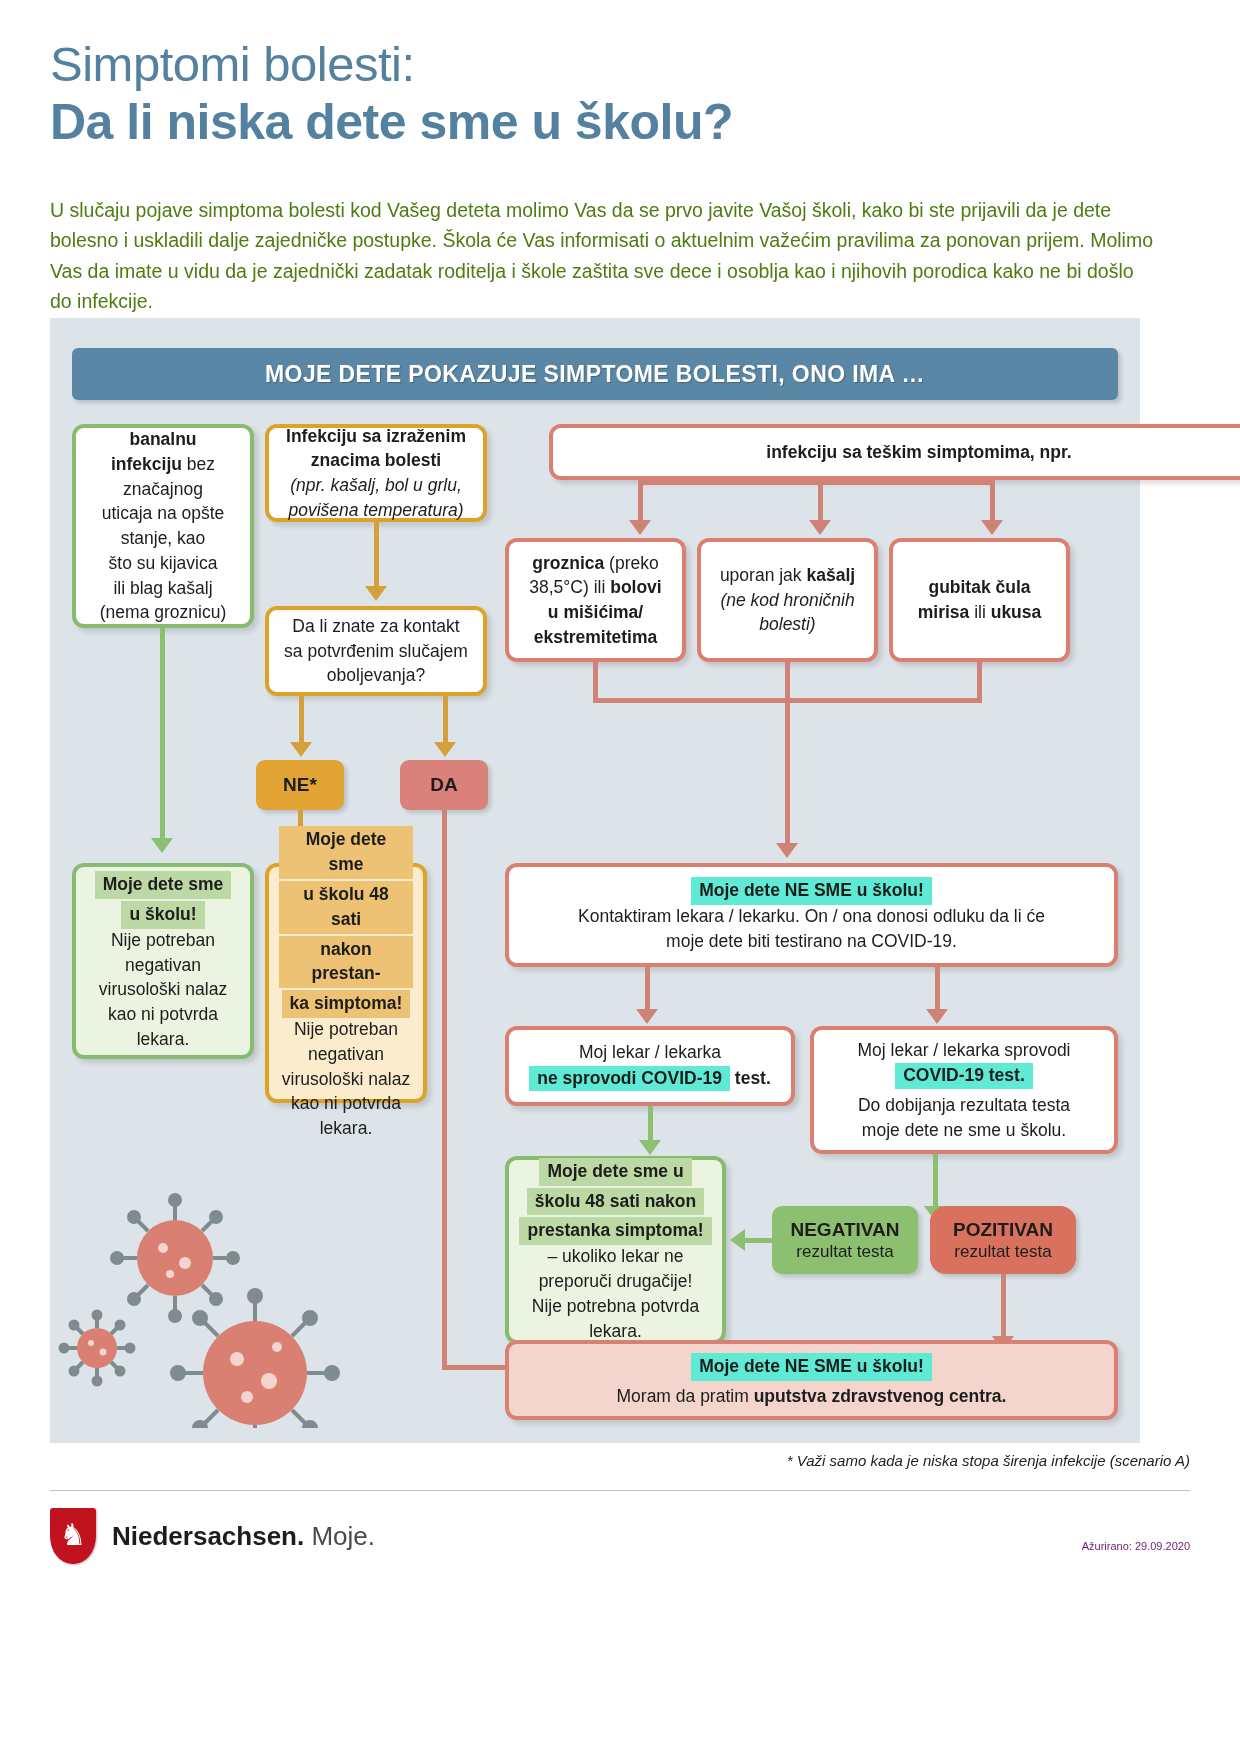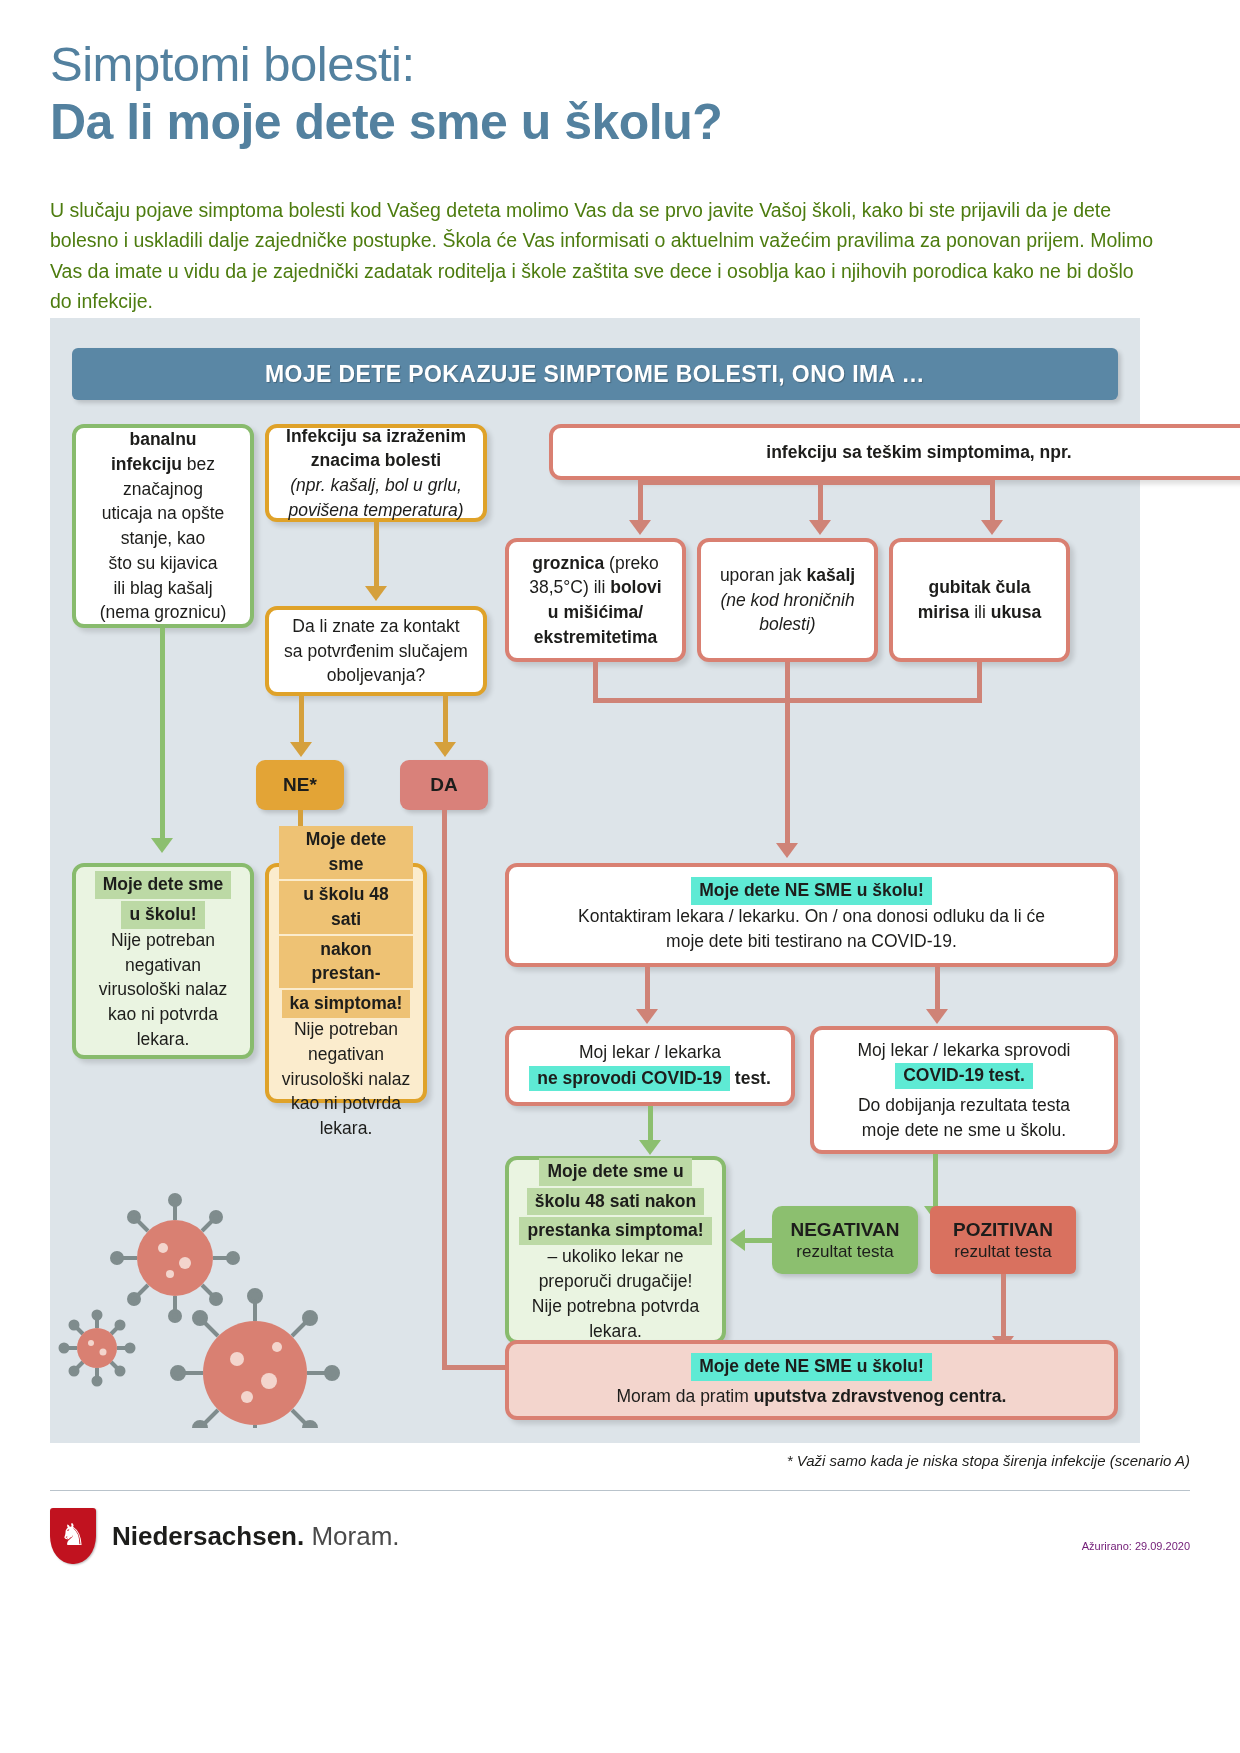--- a/index.html
+++ b/index.html
@@ -79,21 +79,21 @@
   
   .pill {
     position:absolute; border-radius:9px;
     display:flex; align-items:center; justify-content:center;
     font-weight:bold; font-size:19px; color:#1d1d1b;
     box-shadow:3px 3px 4px rgba(0,0,0,.16);
   }
   .pill-o { background:#e3a436; }
   .pill-r { background:#d9817a; }
   .pill-gr{ background:#8cbf6f; border-radius:10px; }
-  .pill-rr{ background:#d9715f; border-radius:6px;text-align:right; }
+  .pill-rr{ background:#d9715f; border-radius:16px;text-align:right; }
   .pill-res { flex-direction:column; line-height:1.25; font-weight:normal; }
   .pill-res .big { font-weight:bold; font-size:19px; }
 
   
   .ln { position:absolute; }
   .v  { width:5px; }
   .h  { height:5px; }
   .c-g { background:#8cbf6f; }
   .c-o { background:#d5a03c; }
   .c-r { background:#cf8377; }
@@ -131,21 +131,21 @@
     position:absolute; right:50px; top:1540px; font-size:11px; color:#701a75;
   }
 </style>
 </head>
 <body>
 
 <div class="page">
 
   <div class="title">
     <span>Simptomi bolesti:</span>
-    <span class="l2">Da li moje dete sme u školu?</span>
+    <span class="l2">Da li niska dete sme u školu?</span>
   </div>
 
   <div class="intro">U slučaju pojave simptoma bolesti kod Vašeg deteta molimo Vas da se prvo javite Vašoj školi, kako bi ste prijavili da je dete bolesno i uskladili dalje zajedničke postupke. Škola će Vas informisati o aktuelnim važećim pravilima za ponovan prijem. Molimo Vas da imate u vidu da je zajednički zadatak roditelja i škole zaštita sve dece i osoblja kao i njihovih porodica kako ne bi došlo do infekcije.</div>
 
   <div class="panel">
 
     <div class="banner">MOJE DETE POKAZUJE SIMPTOME BOLESTI, ONO IMA …</div>
 
     <div class="box g" style="left:22px; top:106px; width:182px; height:204px;">
       <p><b>banalnu</b></p>
@@ -399,19 +399,19 @@
   </div>
 
   <div class="footnote">* Važi samo kada je niska stopa širenja infekcije (scenario A)</div>
   <div class="hr"></div>
 
   <div class="logo-wrap">
     <div class="crest">
       <span class="horse">♞</span>
     </div>
     <div class="brand">
-      <b>Niedersachsen.</b><span class="klar"> Moram.</span>
+      <b>Niedersachsen.</b><span class="klar"> Moje.</span>
     </div>
   </div>
 
   <div class="updated">Ažurirano: 29.09.2020</div>
 
 </div>
 
 </body></html>

